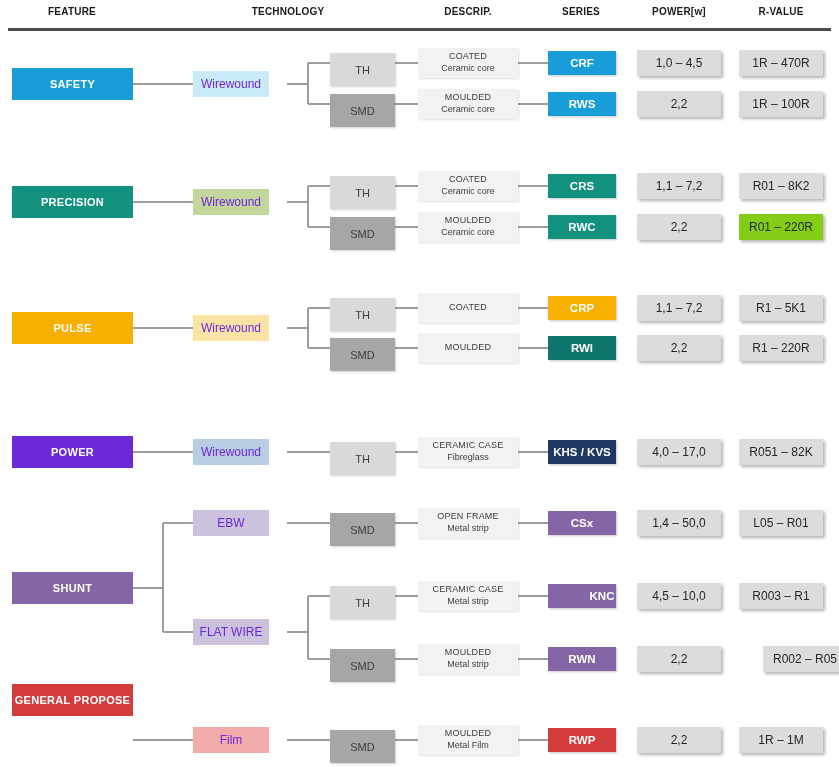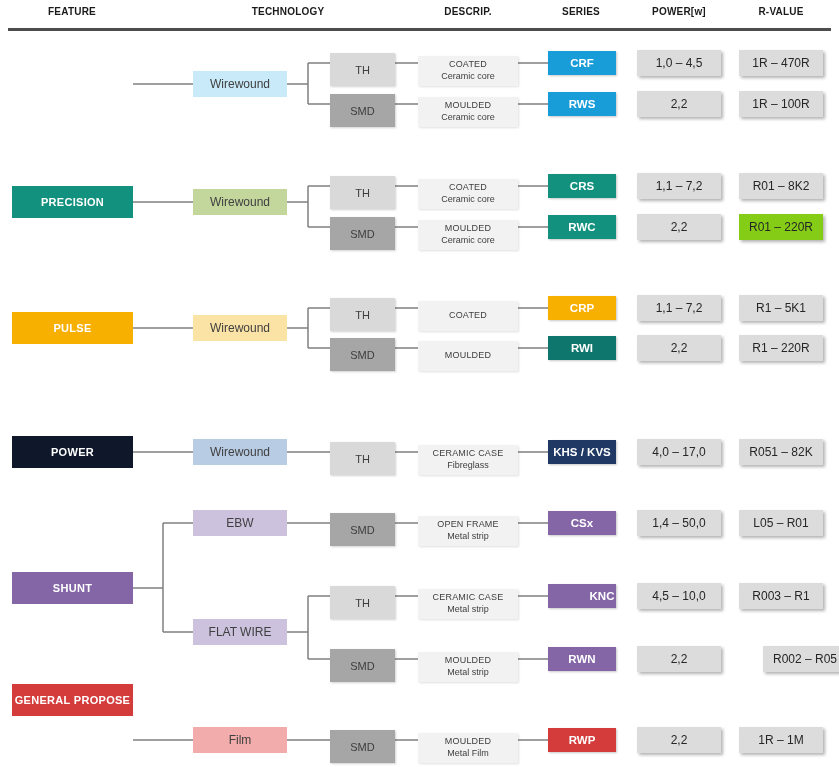--- a/index.html
+++ b/index.html
@@ -6,25 +6,25 @@
   html,body { background:#ffffff; }
   body { font-family:"Liberation Sans", sans-serif; }
   .canvas { position:relative; width:839px; height:767px; background:#fff; overflow:hidden; }
   .connectors { position:absolute; left:0; top:0; }
   .col-h { position:absolute; top:6px; transform:translateX(-50%); font-size:10px; font-weight:bold;
            color:#1a1a1a; letter-spacing:.2px; white-space:nowrap; }
   .header-rule { position:absolute; left:8px; top:28px; width:823px; height:3px; background:#4d4d4d; }
   .bx { position:absolute; display:flex; align-items:center; justify-content:center;
         text-align:center; white-space:nowrap; }
   .feature { left:12px; width:121px; height:32px; color:#fff; font-weight:bold; font-size:11px; letter-spacing:.3px; }
-  .tech { left:193px; width:94px; height:26px; color:#404040; font-size:12px;text-align:right; }
+  .tech { left:193px; width:76px; height:26px; color:#6d28d9; font-size:12px;text-align:right; }
   .mount { left:330px; width:65px; height:33px; color:#3d3d3d; font-size:11px;
            box-shadow:1px 1px 2px rgba(0,0,0,.18); }
   .descrip { left:418px; width:100px; height:30px; flex-direction:column; line-height:1.3;
-             color:#3d3d3d; box-shadow:1px 1px 2px rgba(0,0,0,.12);margin-top:8px; }
+             color:#3d3d3d; box-shadow:1px 1px 2px rgba(0,0,0,.12); }
   .descrip .l1 { font-size:9px; letter-spacing:.2px; }
   .descrip .l2 { font-size:9px; }
   .series { left:548px; width:68px; height:24px; color:#fff; font-weight:bold; font-size:11.5px;
             box-shadow:1px 1px 2px rgba(0,0,0,.22); }
   .pill { width:84px; height:26px; color:#262626; font-size:12px;
           box-shadow:2px 2px 3px rgba(0,0,0,.3); }
   .power { left:637px; }
   .rvalue { left:739px; }
 </style>
 </head>
@@ -94,20 +94,21 @@
   </svg>
 
   <span class="col-h" style="left:72px">FEATURE</span>
   <span class="col-h" style="left:288px">TECHNOLOGY</span>
   <span class="col-h" style="left:468px">DESCRIP.</span>
   <span class="col-h" style="left:581px">SERIES</span>
   <span class="col-h" style="left:679px">POWER[w]</span>
   <span class="col-h" style="left:781px">R-VALUE</span>
   <div class="header-rule"></div>
 
+  <div class="bx feature" style="top: 68px; background-color: rgb(25, 157, 217);">SAFETY</div>
   <div class="bx tech" style="top: 71px; background-color: rgb(201, 234, 248);">Wirewound</div>
   <div class="bx mount" style="top: 53px; background-color: rgb(217, 217, 217);">TH</div>
   <div class="bx descrip" style="top: 48px; background-color: rgb(242, 242, 242);">
     <span class="l1">COATED</span>
     <span class="l2">Ceramic core</span>
   </div>
   <div class="bx series" style="top: 51px; background-color: rgb(25, 157, 217);">CRF</div>
   <div class="bx pill power" style="top: 50px; background-color: rgb(220, 220, 220);">1,0 – 4,5</div>
   <div class="bx pill rvalue" style="top: 50px; background-color: rgb(220, 220, 220);">1R – 470R</div>
 
@@ -153,21 +154,21 @@
 
   <div class="bx mount" style="top: 338px; background-color: rgb(166, 166, 166);">SMD</div>
   <div class="bx descrip" style="top: 333px; background-color: rgb(242, 242, 242);">
     <span class="l1">MOULDED</span>
     <span class="l2"></span>
   </div>
   <div class="bx series" style="top: 336px; background-color: #0f766e;">RWI</div>
   <div class="bx pill power" style="top: 335px; background-color: rgb(220, 220, 220);">2,2</div>
   <div class="bx pill rvalue" style="top: 335px; background-color: rgb(220, 220, 220);">R1 – 220R</div>
 
-  <div class="bx feature" style="top: 436px; background-color: #0f172a;">POWER</div>
+  <div class="bx feature" style="top: 436px; background-color: #6d28d9;">POWER</div>
   <div class="bx tech" style="top: 439px; background-color: rgb(184, 204, 228);">Wirewound</div>
   <div class="bx mount" style="top: 442px; background-color: rgb(217, 217, 217);">TH</div>
   <div class="bx descrip" style="top: 437px; background-color: rgb(242, 242, 242);">
     <span class="l1">CERAMIC CASE</span>
     <span class="l2">Fibreglass</span>
   </div>
   <div class="bx series" style="top: 440px; background-color: rgb(31, 56, 100);">KHS / KVS</div>
   <div class="bx pill power" style="top: 439px; background-color: rgb(220, 220, 220);">4,0 – 17,0</div>
   <div class="bx pill rvalue" style="top: 439px; background-color: rgb(220, 220, 220);">R051 – 82K</div>
 

